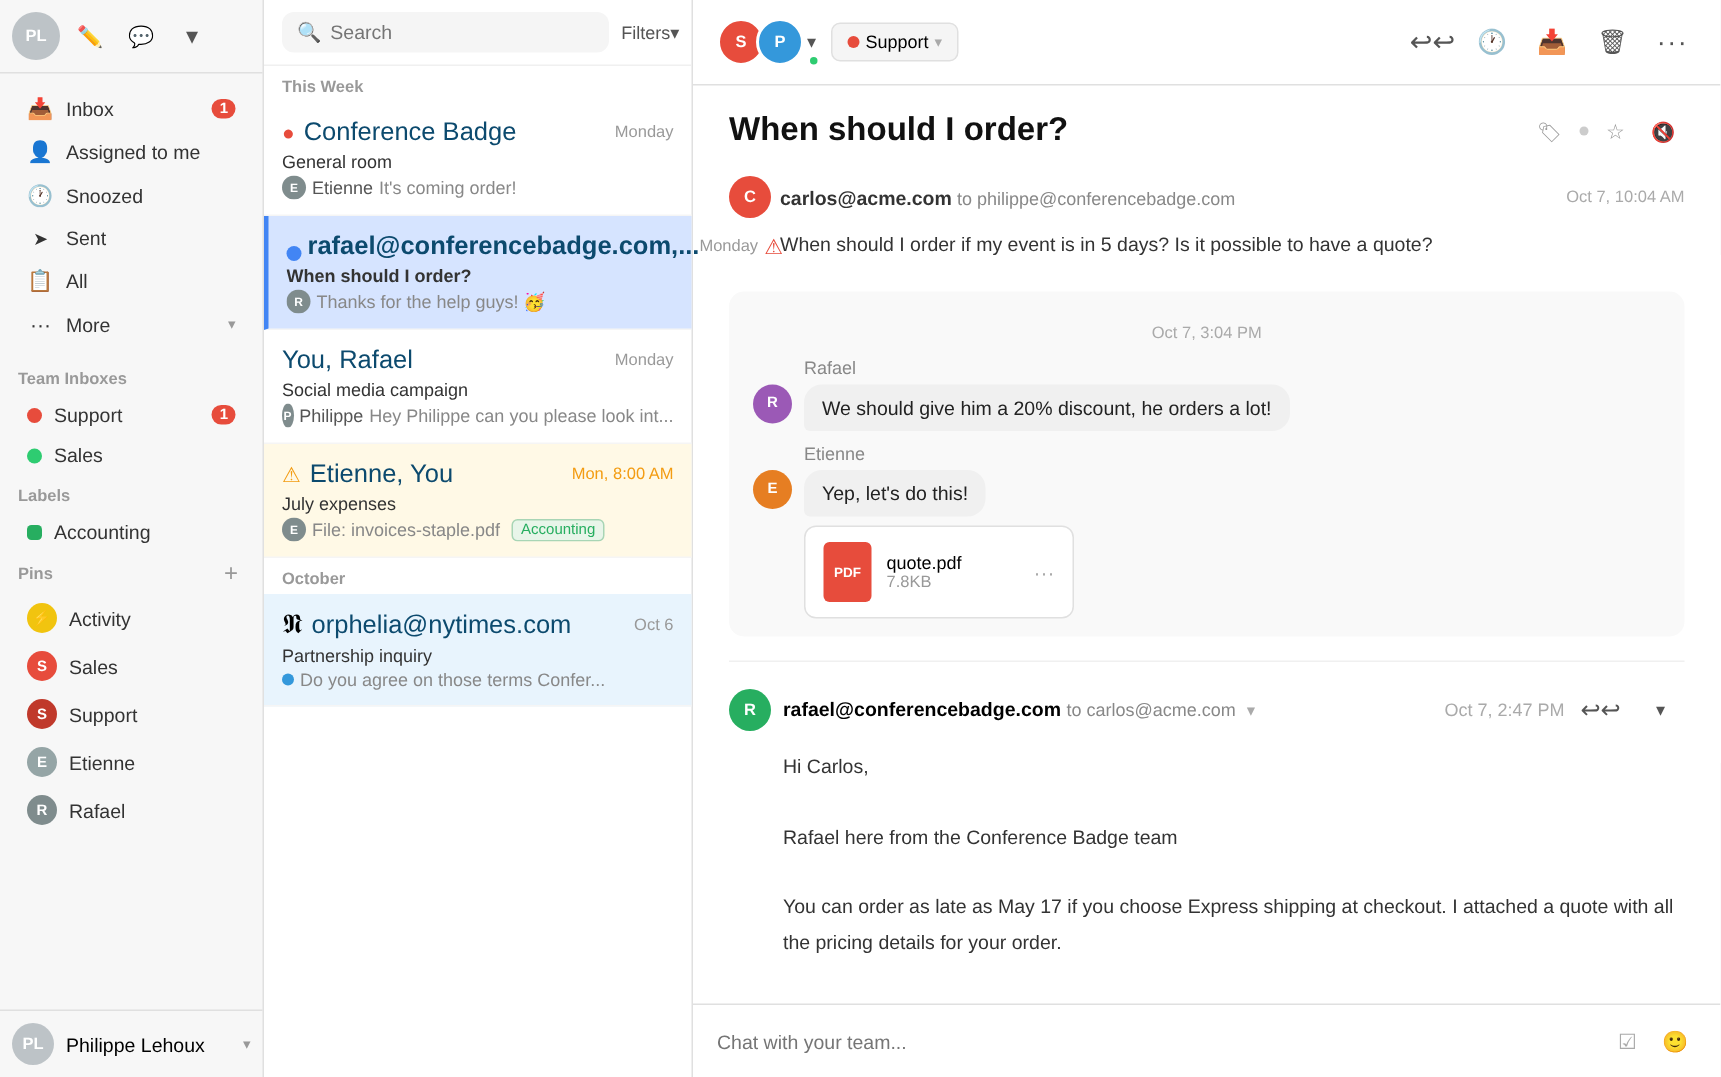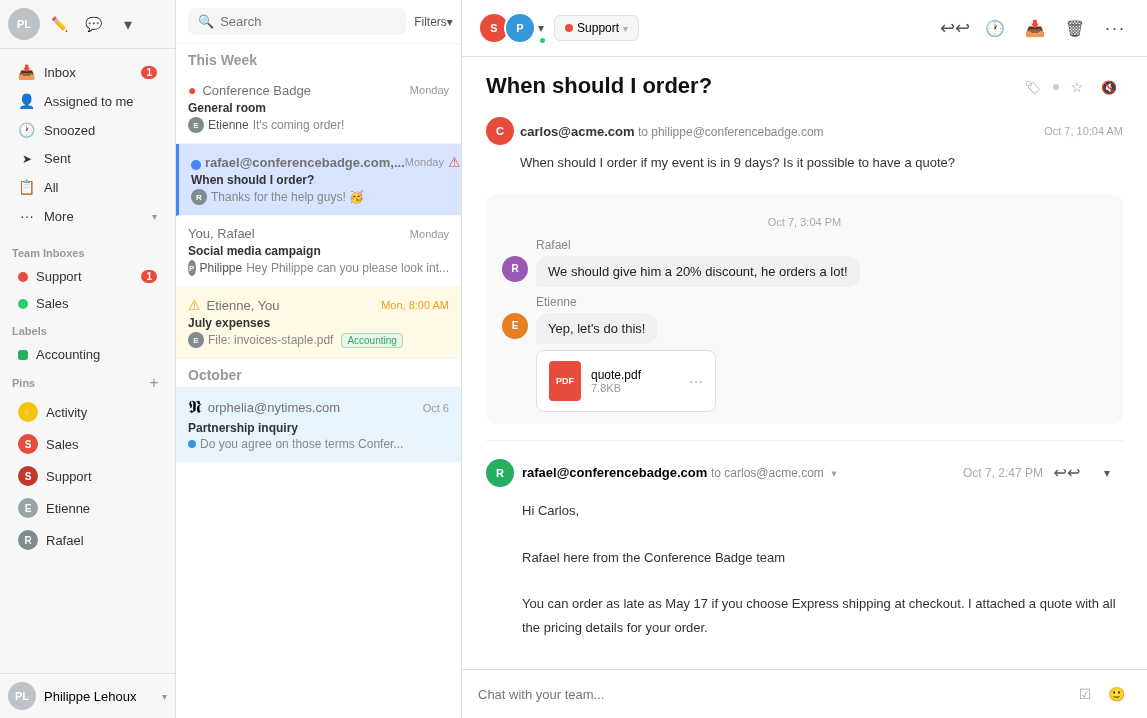--- a/index.html
+++ b/index.html
@@ -29,26 +29,26 @@
     .footer-avatar { width: 28px; height: 28px; border-radius: 50%; background: #bdc3c7; display: flex; align-items: center; justify-content: center; font-size: 11px; font-weight: bold; color: white; overflow: hidden; }
     .footer-name { font-size: 13px; font-weight: 500; flex: 1; }
     .footer-chevron { color: #999; font-size: 10px; }
 
     
     .email-list { width: 286px; background: white; border-right: 1px solid #e0e0e0; display: flex; flex-direction: column; height: 100%; }
     .email-list-header { padding: 8px 12px; display: flex; align-items: center; gap: 8px; border-bottom: 1px solid #f0f0f0; }
     .search-box { flex: 1; display: flex; align-items: center; gap: 6px; background: #f5f5f5; border-radius: 8px; padding: 6px 10px; }
     .search-box input { border: none; background: transparent; outline: none; font-size: 13px; flex: 1; }
     .filters-btn { font-size: 12px; color: #555; cursor: pointer; display: flex; align-items: center; gap: 0; }
-    .email-section-header { padding: 8px 12px 4px; font-size: 14px; font-weight: 600; color: #999; }
+    .email-section-header { padding: 8px 12px 4px; font-size: 11px; font-weight: 600; color: #999; }
     .email-item { padding: 10px 12px; cursor: pointer; border-bottom: 1px solid #f5f5f5; position: relative; }
     .email-item-header { display: flex; align-items: center; justify-content: space-between; margin-bottom: 3px; }
-    .email-sender { font-size: 13px; font-weight: 500; color: #737373; }
+    .email-sender { font-size: 17px; font-weight: 500; color: #0c4a6e; }
     .email-date { font-size: 11px; color: #999; }
-    .email-subject { font-size: 12px; color: #333; margin-bottom: 2px; white-space: nowrap; overflow: hidden; text-overflow: ellipsis; font-weight: bold; }
+    .email-subject { font-size: 12px; color: #333; margin-bottom: 2px; white-space: nowrap; overflow: hidden; text-overflow: ellipsis; }
     .email-preview { font-size: 12px; color: #888; white-space: nowrap; overflow: hidden; text-overflow: ellipsis; display: flex; align-items: center; gap: 4px; }
     .account-tag { font-size: 10px; background: #e8f5e9; color: #27ae60; border: 1px solid #a8d5b5; border-radius: 4px; padding: 1px 5px; margin-left: 4px; }
     .mini-avatar { width: 16px; height: 16px; border-radius: 50%; display: flex; align-items: center; justify-content: center; font-size: 8px; font-weight: bold; color: white; }
 
     
     .main-content { flex: 1; display: flex; flex-direction: column; background: white; height: 100%; }
     .main-header { padding: 12px 16px; border-bottom: 1px solid #e0e0e0; display: flex; align-items: center; justify-content: space-between; }
     .header-actions { display: flex; align-items: center; gap: 8px; }
     .h-avatar { width: 32px; height: 32px; border-radius: 50%; border: 2px solid white; overflow: hidden; display: flex; align-items: center; justify-content: center; font-size: 12px; font-weight: bold; }
     .assigned-btn { display: flex; align-items: center; gap: 4px; background: #f5f5f5; border: 1px solid #e0e0e0; border-radius: 6px; padding: 5px 10px; cursor: pointer; font-size: 12px; font-weight: 500; }
@@ -319,21 +319,21 @@
         <div style="display:flex;align-items:center;gap:6px;">
           <div style="width:28px;height:28px;border-radius:50%;background:#e74c3c;display:flex;align-items:center;justify-content:center;font-size:11px;font-weight:bold;color:white;">C</div>
           <div>
             <span class="message-from">carlos@acme.com</span>
             <span class="message-to"> to </span>
             <span style="color:#888;font-size:12px;">philippe@conferencebadge.com</span>
           </div>
         </div>
         <span class="message-date">Oct 7, 10:04 AM</span>
       </div>
-      <div class="message-body" style="padding-left:34px;">When should I order if my event is in 9 days? Is it possible to have a quote?</div>
+      <div class="message-body" style="padding-left:34px;">When should I order if my event is in 5 days? Is it possible to have a quote?</div>
     </div>
 
     <div style="background:#f9f9f9;border-radius:10px;padding:12px 16px;margin-bottom:16px;">
       <div class="chat-bubble-time-center">Oct 7, 3:04 PM</div>
 
       <div style="font-size:12px;color:#888;margin-bottom:4px;margin-left:34px;">Rafael</div>
       <div class="chat-message-row">
         <div class="chat-avatar" style="background:#9b59b6;">R</div>
         <div class="chat-bubble">We should give him a 20% discount, he orders a lot!</div>
       </div>

